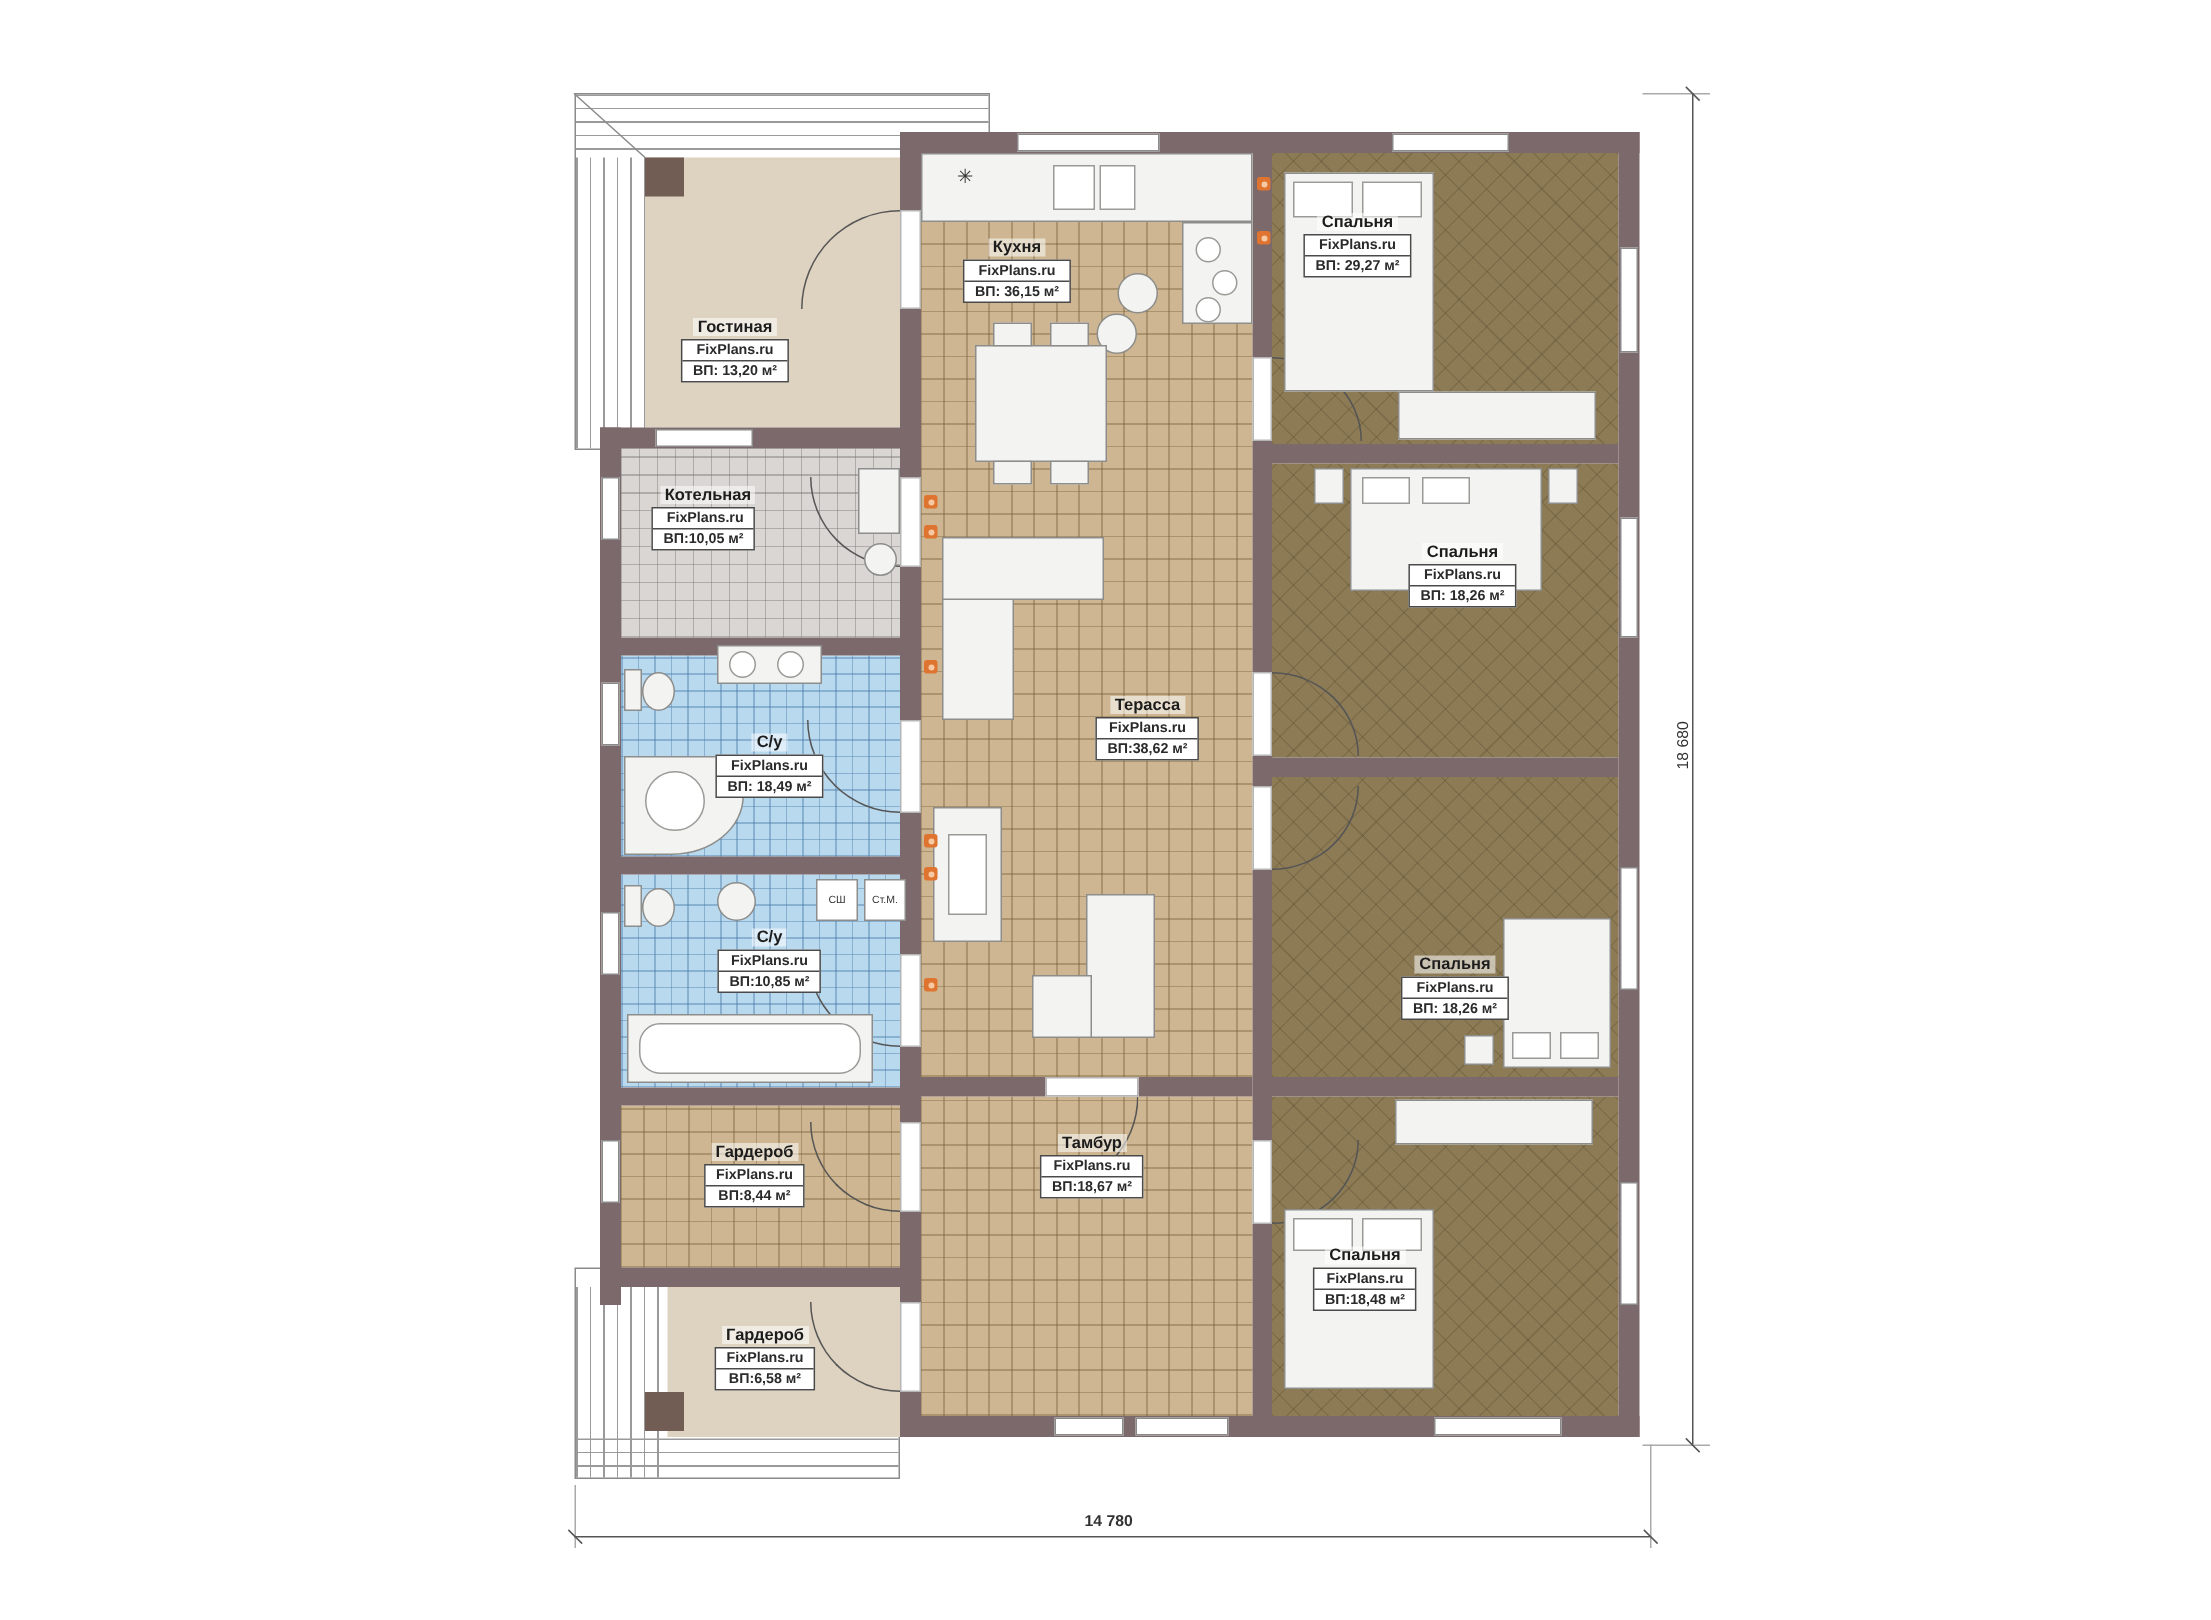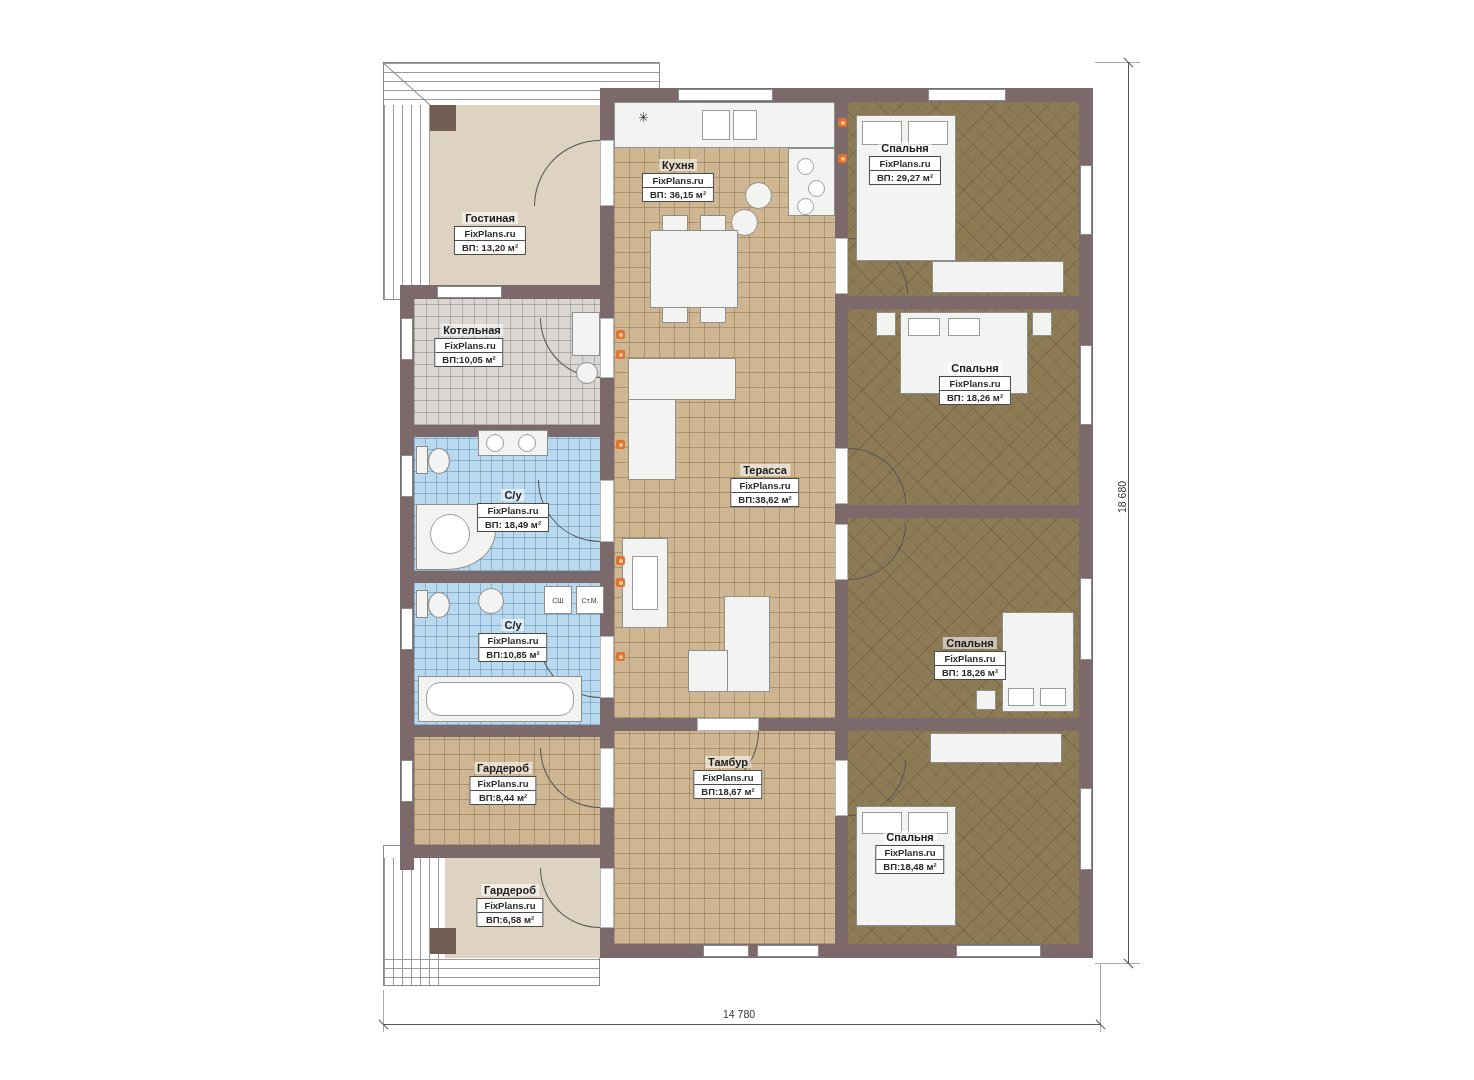--- a/index.html
+++ b/index.html
@@ -284,15 +284,15 @@
   <div class="dim-v" style="left:1128px;top:62px;height:901px;"></div>
   <div class="tick" style="left:1122px;top:62px;"></div>
   <div class="tick" style="left:1122px;top:963px;"></div>
   <div class="dim-text" style="left:1116px;top:513px;transform:rotate(-90deg);transform-origin:left top;">18 680</div>
 
   <div class="ext" style="left:383px;top:990px;width:1px;height:42px;"></div>
   <div class="ext" style="left:1100px;top:963px;width:1px;height:69px;"></div>
   <div class="dim-h" style="left:383px;top:1024px;width:717px;"></div>
   <div class="tick" style="left:377px;top:1024px;"></div>
   <div class="tick" style="left:1094px;top:1024px;"></div>
-  <div class="dim-text" style="left:723px;top:1008px;">14 780</div>
+  <div class="dim-text" style="left:723px;top:1008px;font-weight:bold;">14 780</div>
 
 </div>
 
 </body></html>

